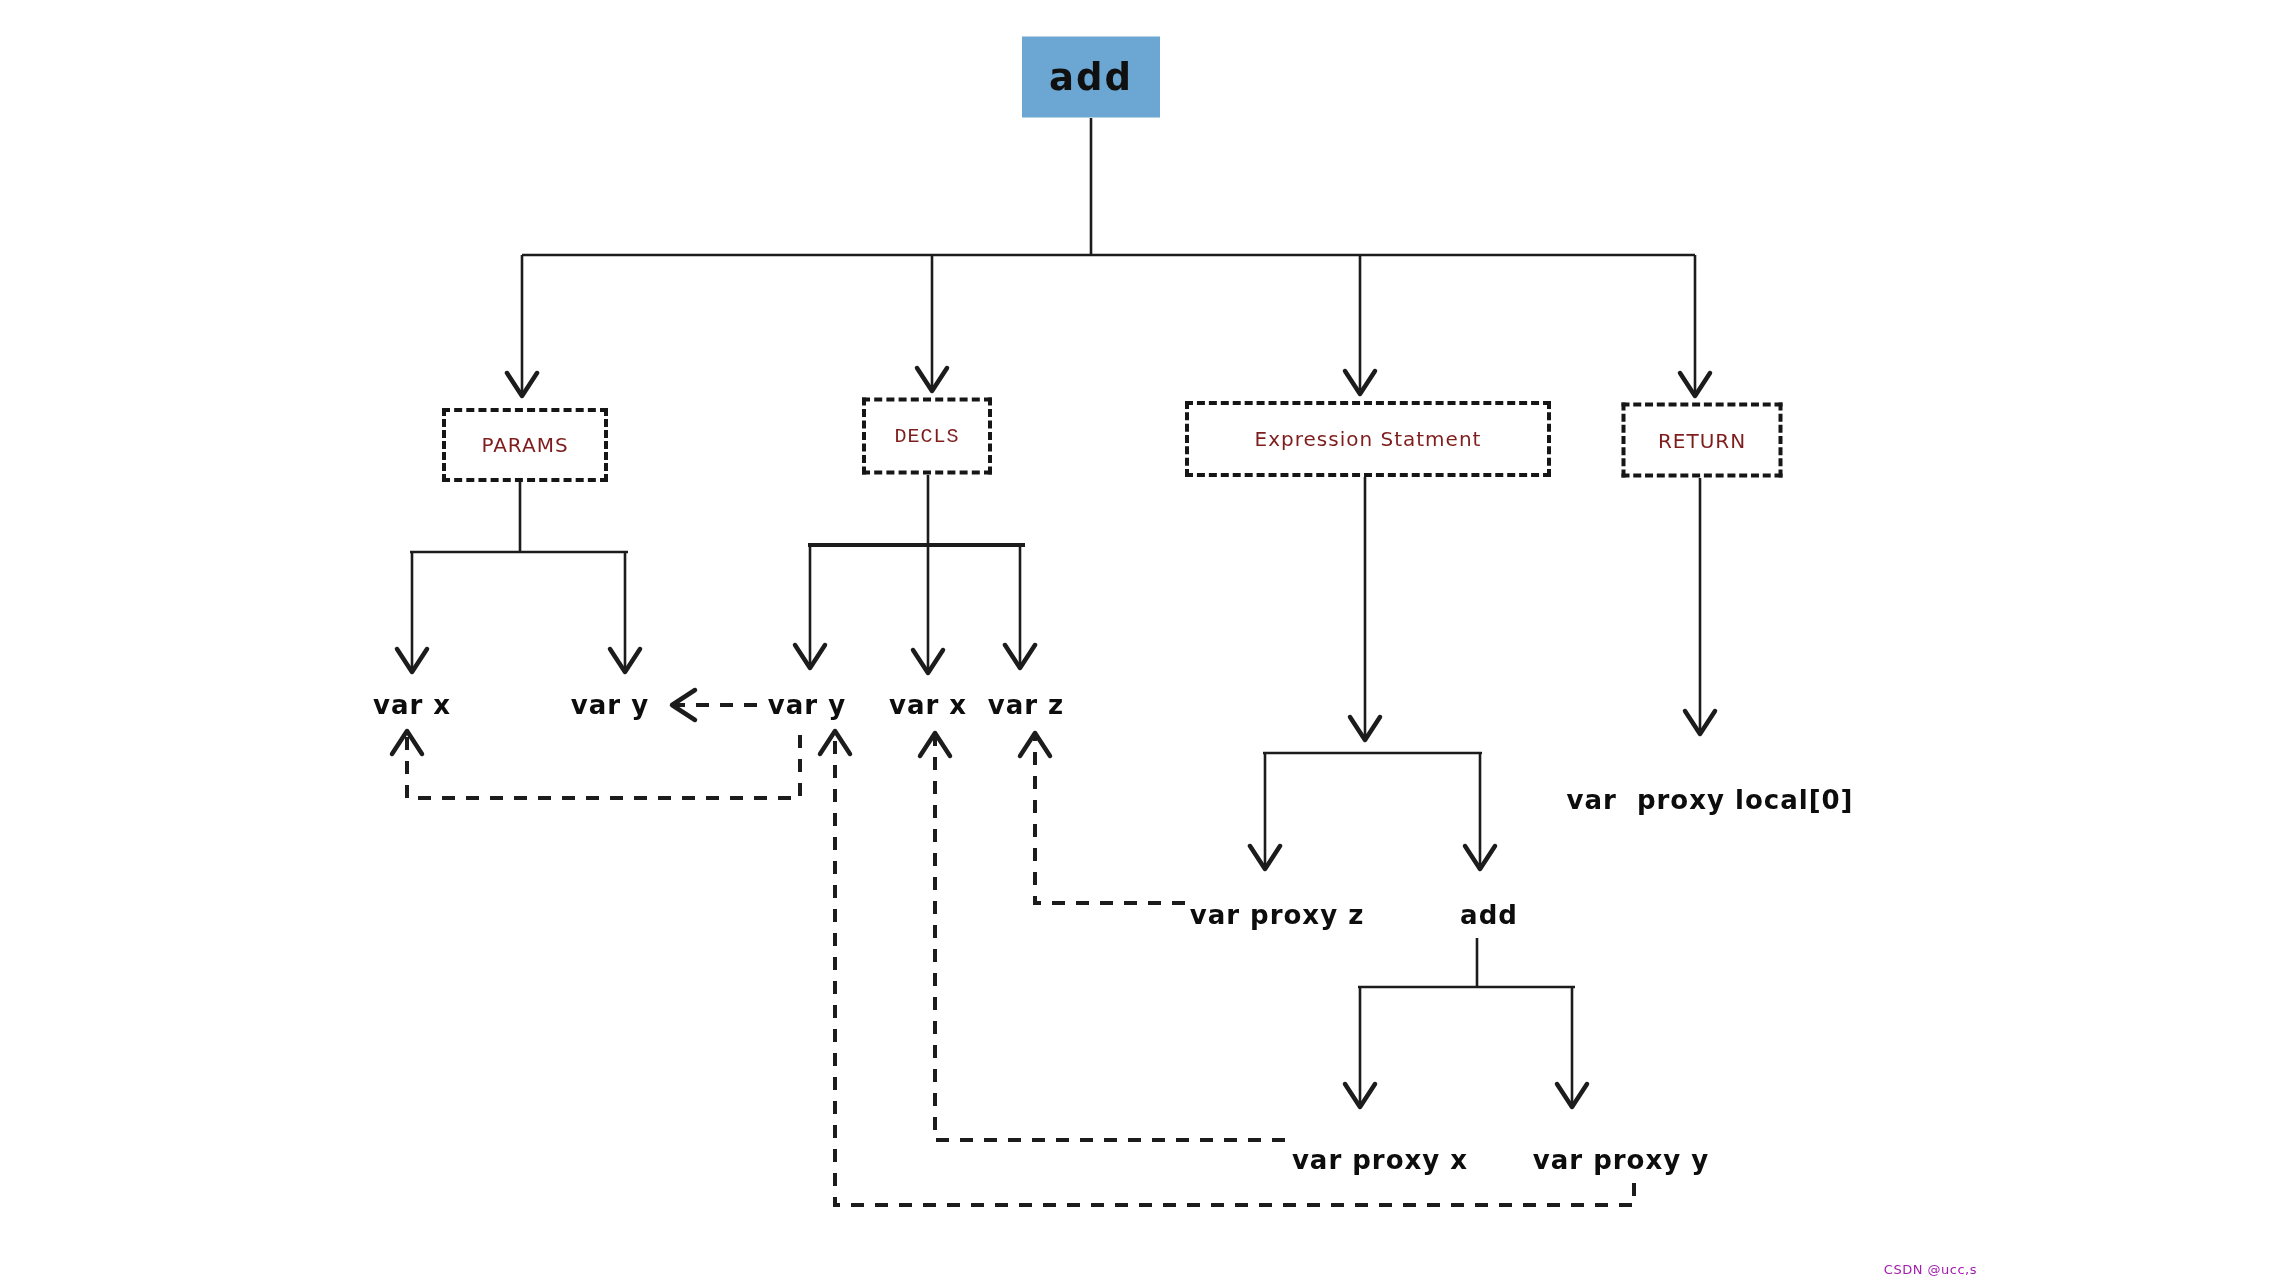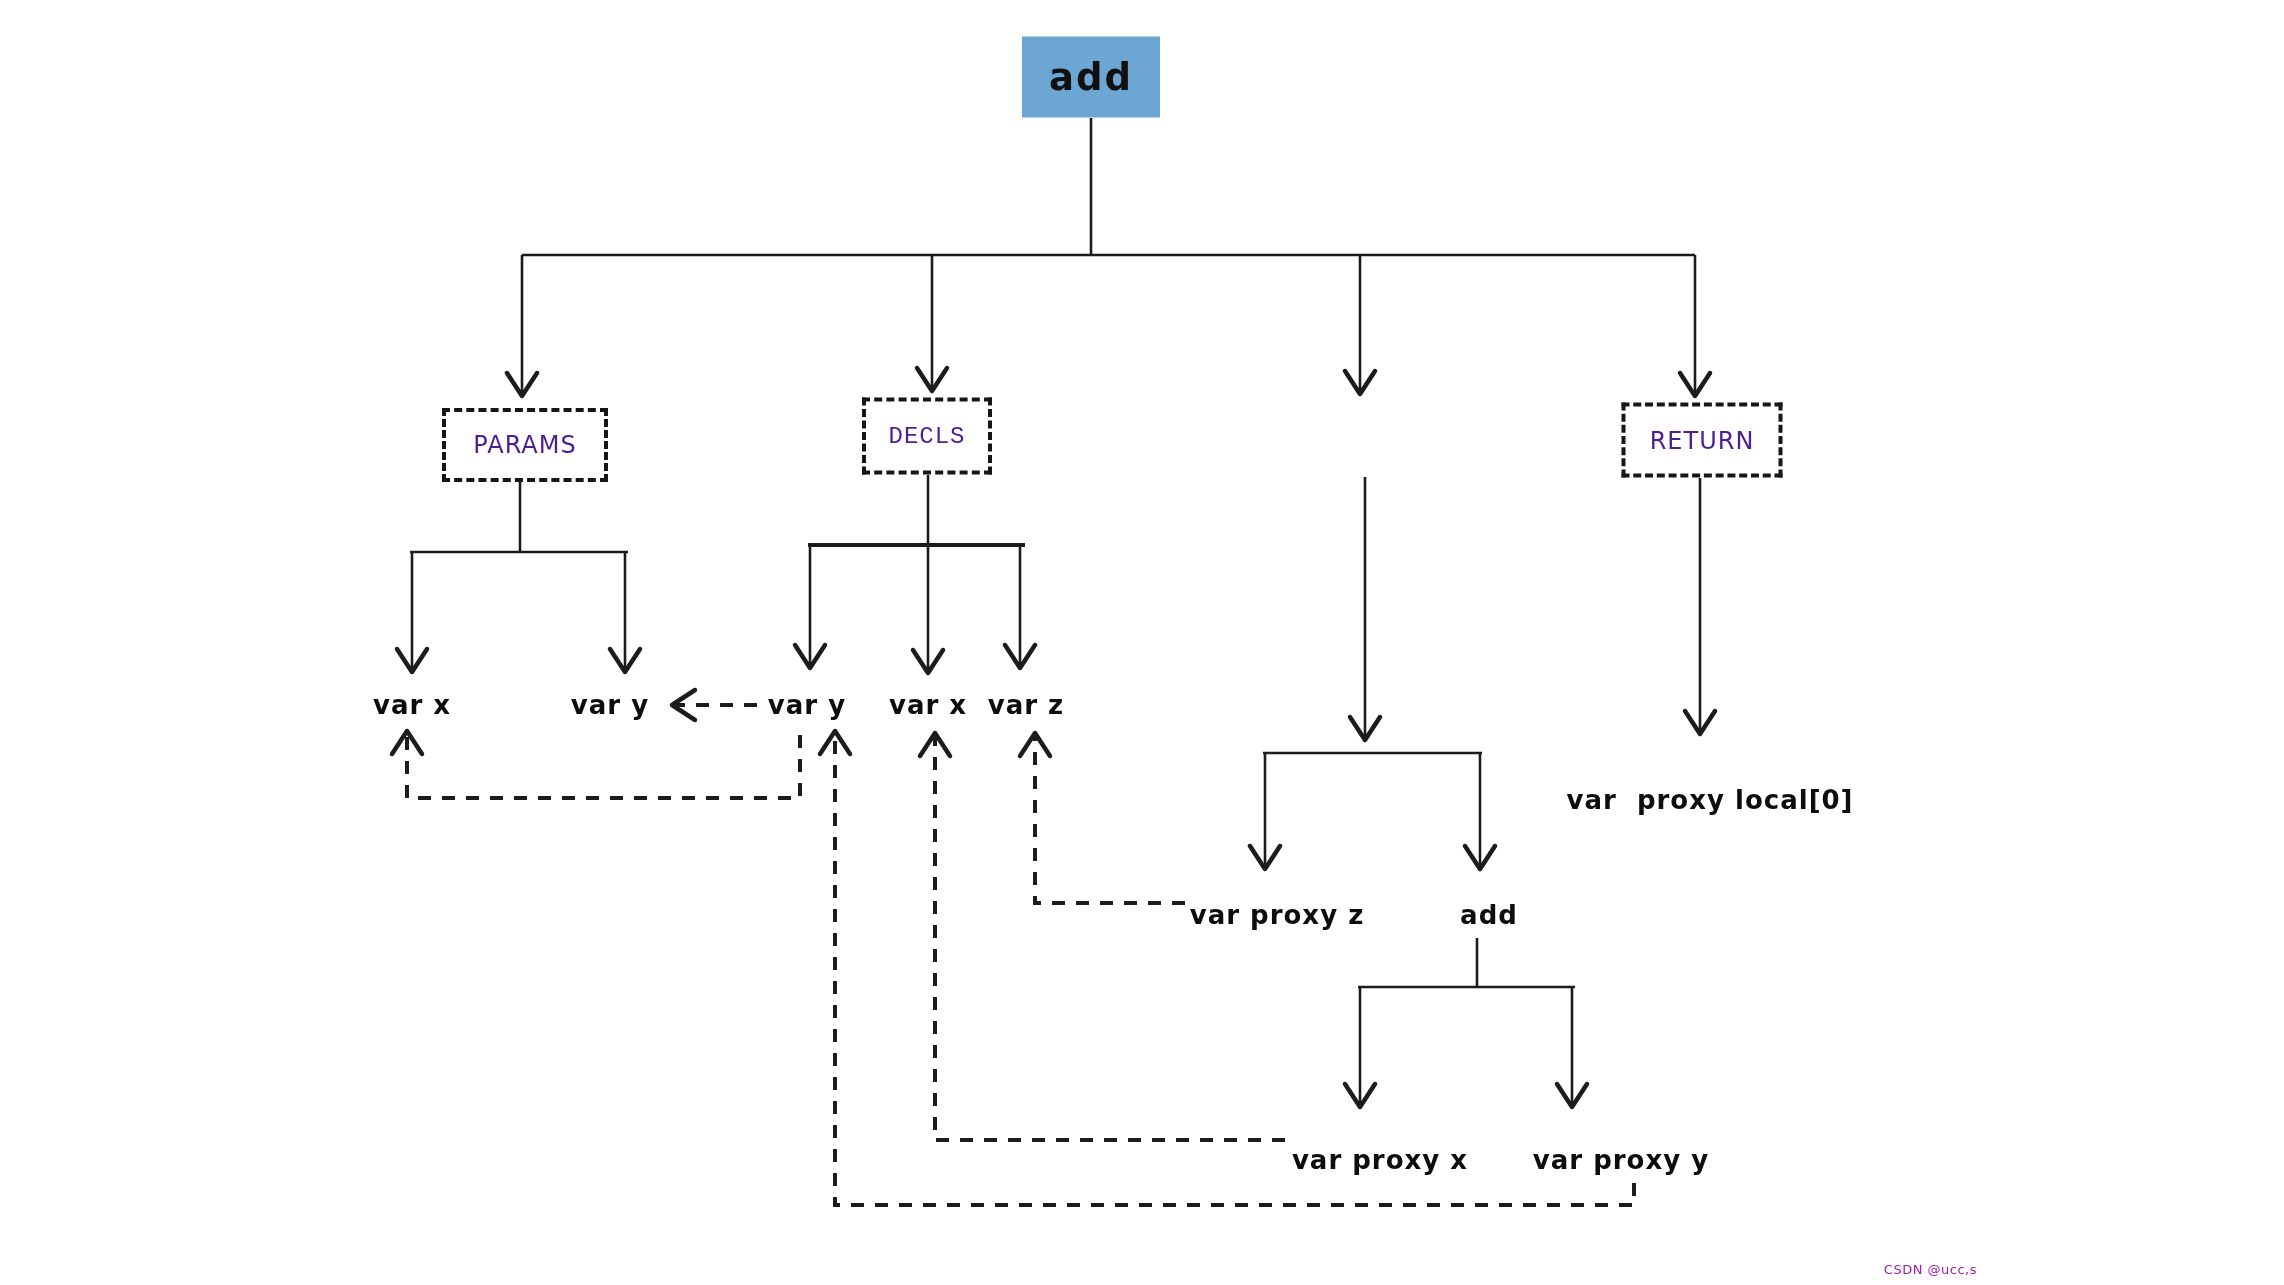--- a/index.html
+++ b/index.html
@@ -20,22 +20,22 @@
     font-weight:bold;
     font-size:37px;
     letter-spacing:2px;
   }
   .node-box{
     position:absolute;
     transform:translate(-50%,-50%);
     display:flex;align-items:center;justify-content:center;
     border:4px dashed #161616;
     background:#ffffff;
-    color:#4c1d95;
-    font-size:24px;
+    color:#7f1d1d;
+    font-size:20px;
     letter-spacing:1px;
     box-sizing:border-box;
     padding:0 8px;
     white-space:pre;
   }
   .leaf{
     position:absolute;
     transform:translate(-50%,-50%);
     color:#0d0d0d;
     font-weight:bold;
@@ -108,20 +108,21 @@
       <path d="M 1285 1140 L 935 1140 L 935 733" marker-end="url(#arrow)"></path>
 
       <path d="M 1634 1183 L 1634 1205 L 835 1205 L 835 731" marker-end="url(#arrow)"></path>
     </g>
   </svg>
 
   <div class="root-box" style="left:1091px;top:77px;width:138px;height:81px;">add</div>
 
   <div class="node-box" style="left:525px;top:445px;width:166px;height:74px;">PARAMS</div>
   <div class="node-box" style="left:927px;top:436px;width:130px;height:77px;font-family:Liberation Mono, monospace;">DECLS</div>
+  <div class="node-box" style="left:1368px;top:439px;width:366px;height:76px;">Expression Statment</div>
   <div class="node-box" style="left:1702px;top:440px;width:161px;height:75px;">RETURN</div>
 
   <div class="leaf" style="left:412px;top:705px;">var x</div>
   <div class="leaf" style="left:610px;top:705px;">var y</div>
 
   <div class="leaf" style="left:807px;top:705px;">var y</div>
   <div class="leaf" style="left:928px;top:705px;">var x</div>
   <div class="leaf" style="left:1026px;top:705px;">var z</div>
 
   <div class="leaf" style="left:1277px;top:915px;">var proxy z</div>

